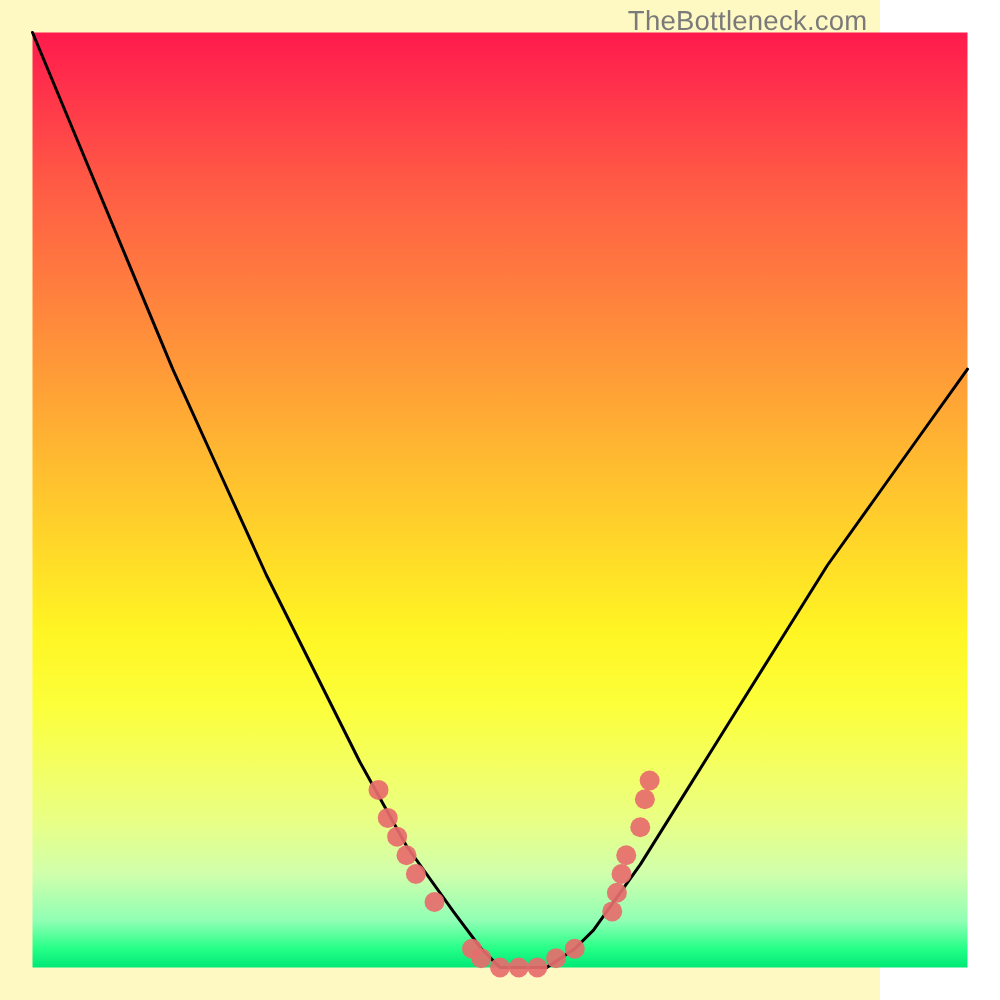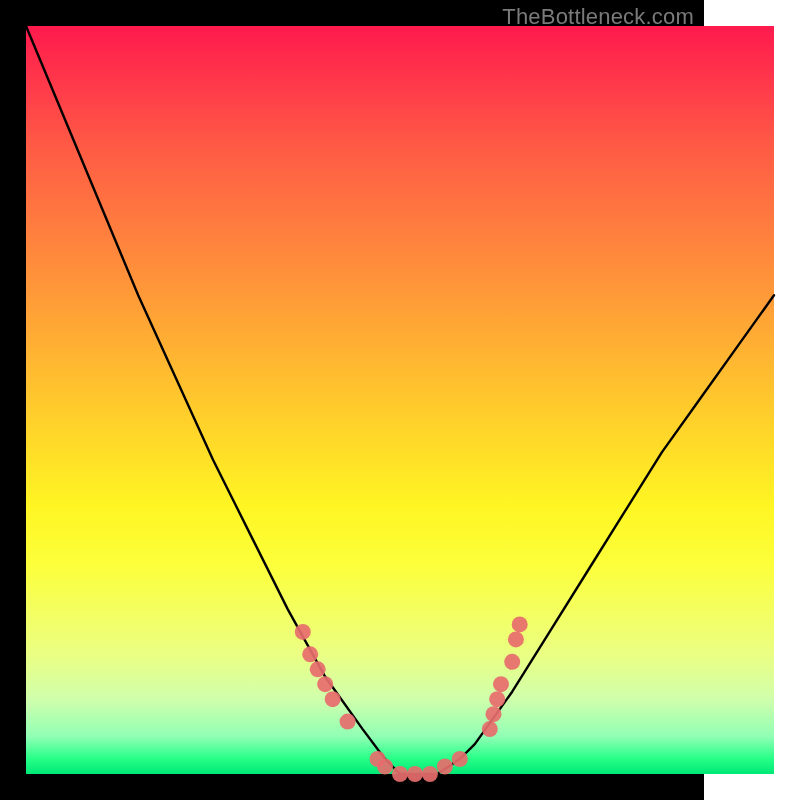--- a/index.html
+++ b/index.html
@@ -6,21 +6,21 @@
     margin: 0;
     padding: 0;
     width: 800px;
     height: 800px;
     overflow: hidden;
     font-family: Arial, Helvetica, sans-serif;
   }
   .frame {
     width: 704px;
     height: 800px;
-    background: #000000;
+    background: #fef9c3;
     position: relative;
   }
   .plot {
     position: absolute;
     left: 26px;
     top: 26px;
     width: 748px;
     height: 748px;
     
     background: linear-gradient(to bottom,

